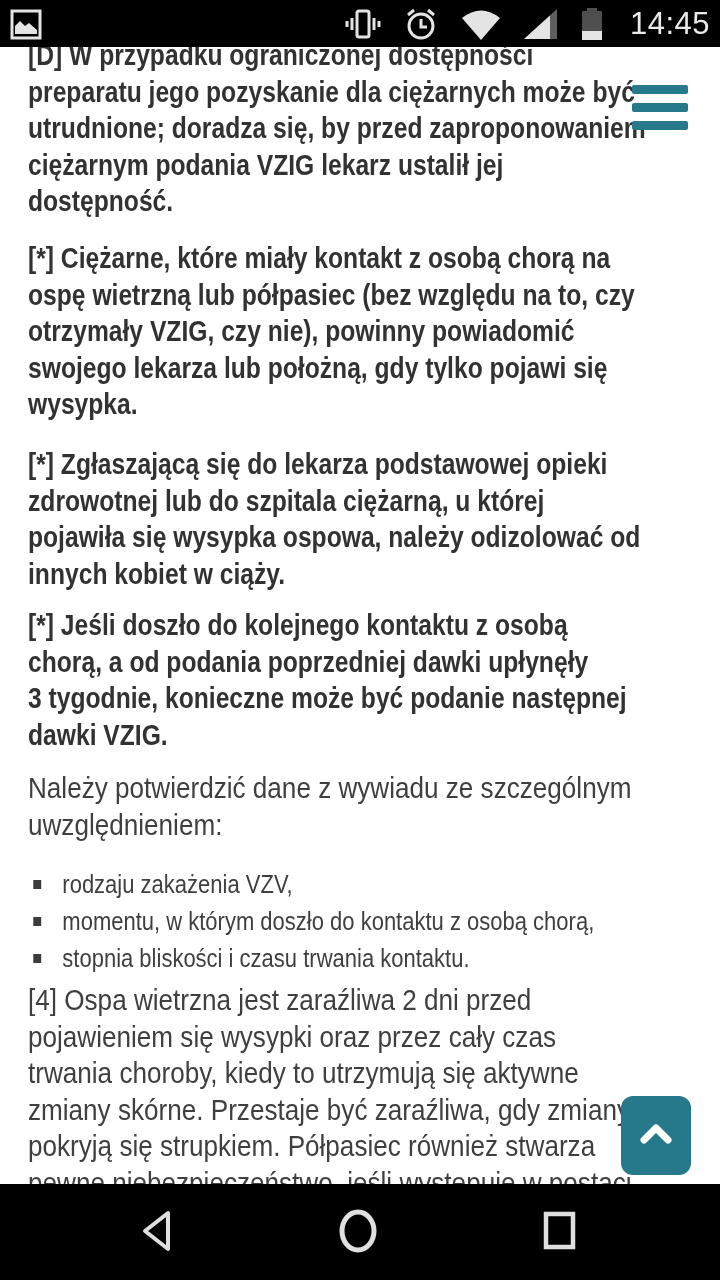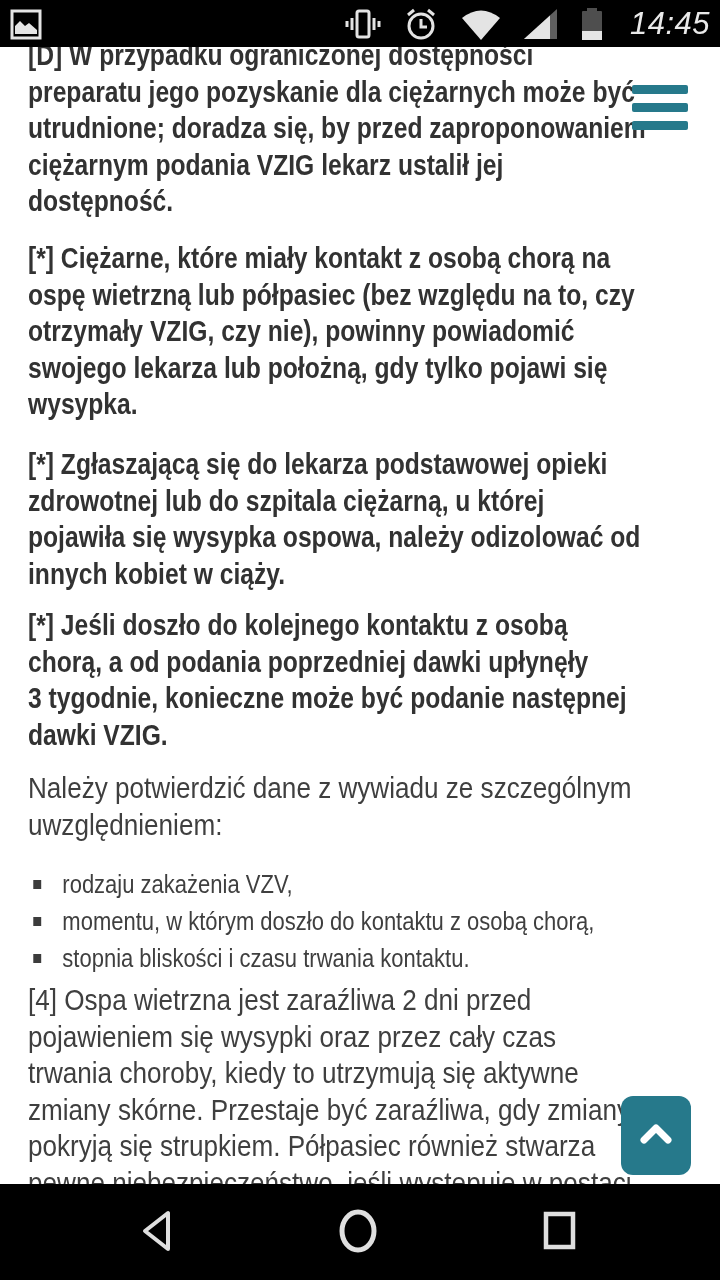--- a/index.html
+++ b/index.html
@@ -7,21 +7,21 @@
   .screen{
     position:relative;width:720px;height:1280px;overflow:hidden;
     background:#ffffff;font-family:"Liberation Sans","DejaVu Sans",sans-serif;
   }
   
   .status-bar{
     position:absolute;top:0;left:0;width:720px;height:47px;background:#000;
     z-index:30;display:flex;align-items:center;justify-content:space-between;
     padding:0 8px;
   }
-  .sb-left,.sb-right{display:flex;align-items:center;gap:20px;height:100%;font-style:italic;}
+  .sb-left,.sb-right{display:flex;align-items:center;gap:20px;height:100%;}
   .sb-time{color:#e9e9e9;font-size:31px;letter-spacing:0.5px;padding-left:6px;padding-right:2px;}
   .sb-icon{display:flex;align-items:center;justify-content:center;}
   
   .para{
     position:absolute;left:28px;white-space:pre-line;
     font-size:29px;line-height:36.6px;transform-origin:0 0;
   }
   .para.bold{font-weight:700;color:#323232;transform:scaleX(0.85);width:788px;}
   .para.reg{font-weight:400;color:#3f3f3f;transform:scaleX(0.90);width:737px;}
   .p1{top:37px;} .p2{top:240px;} .p3{top:446px;} .p4{top:607px;}

